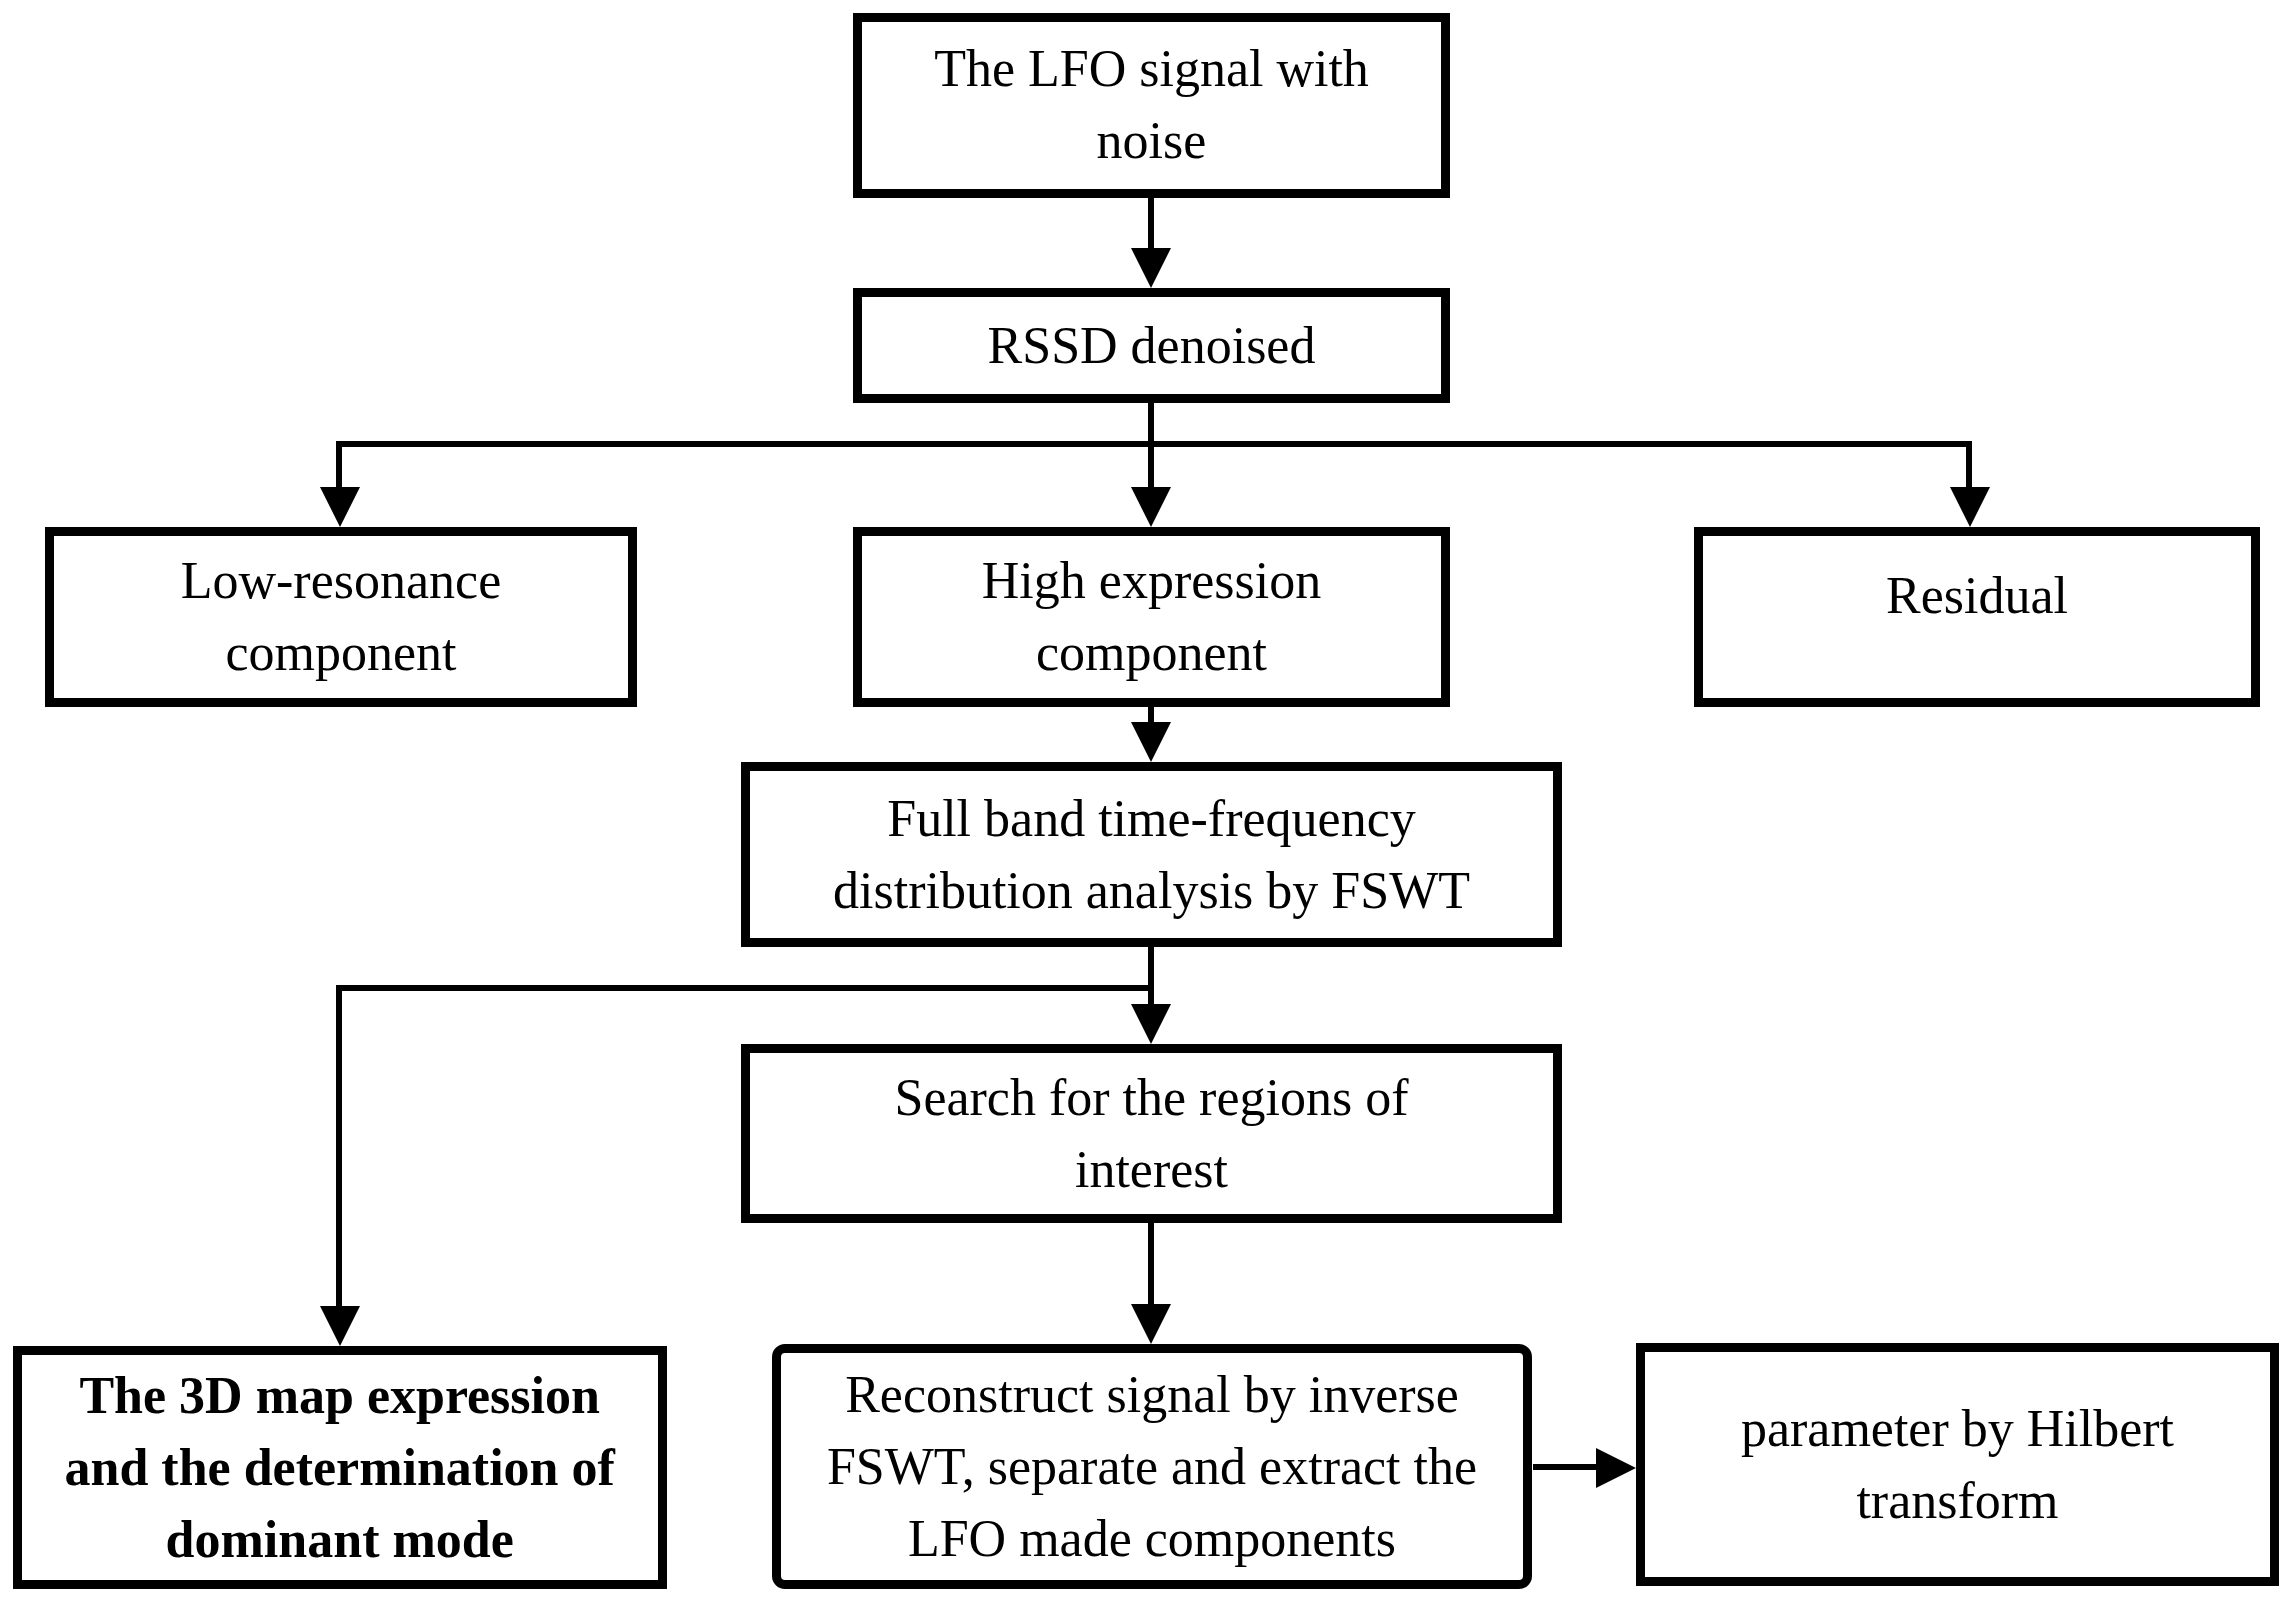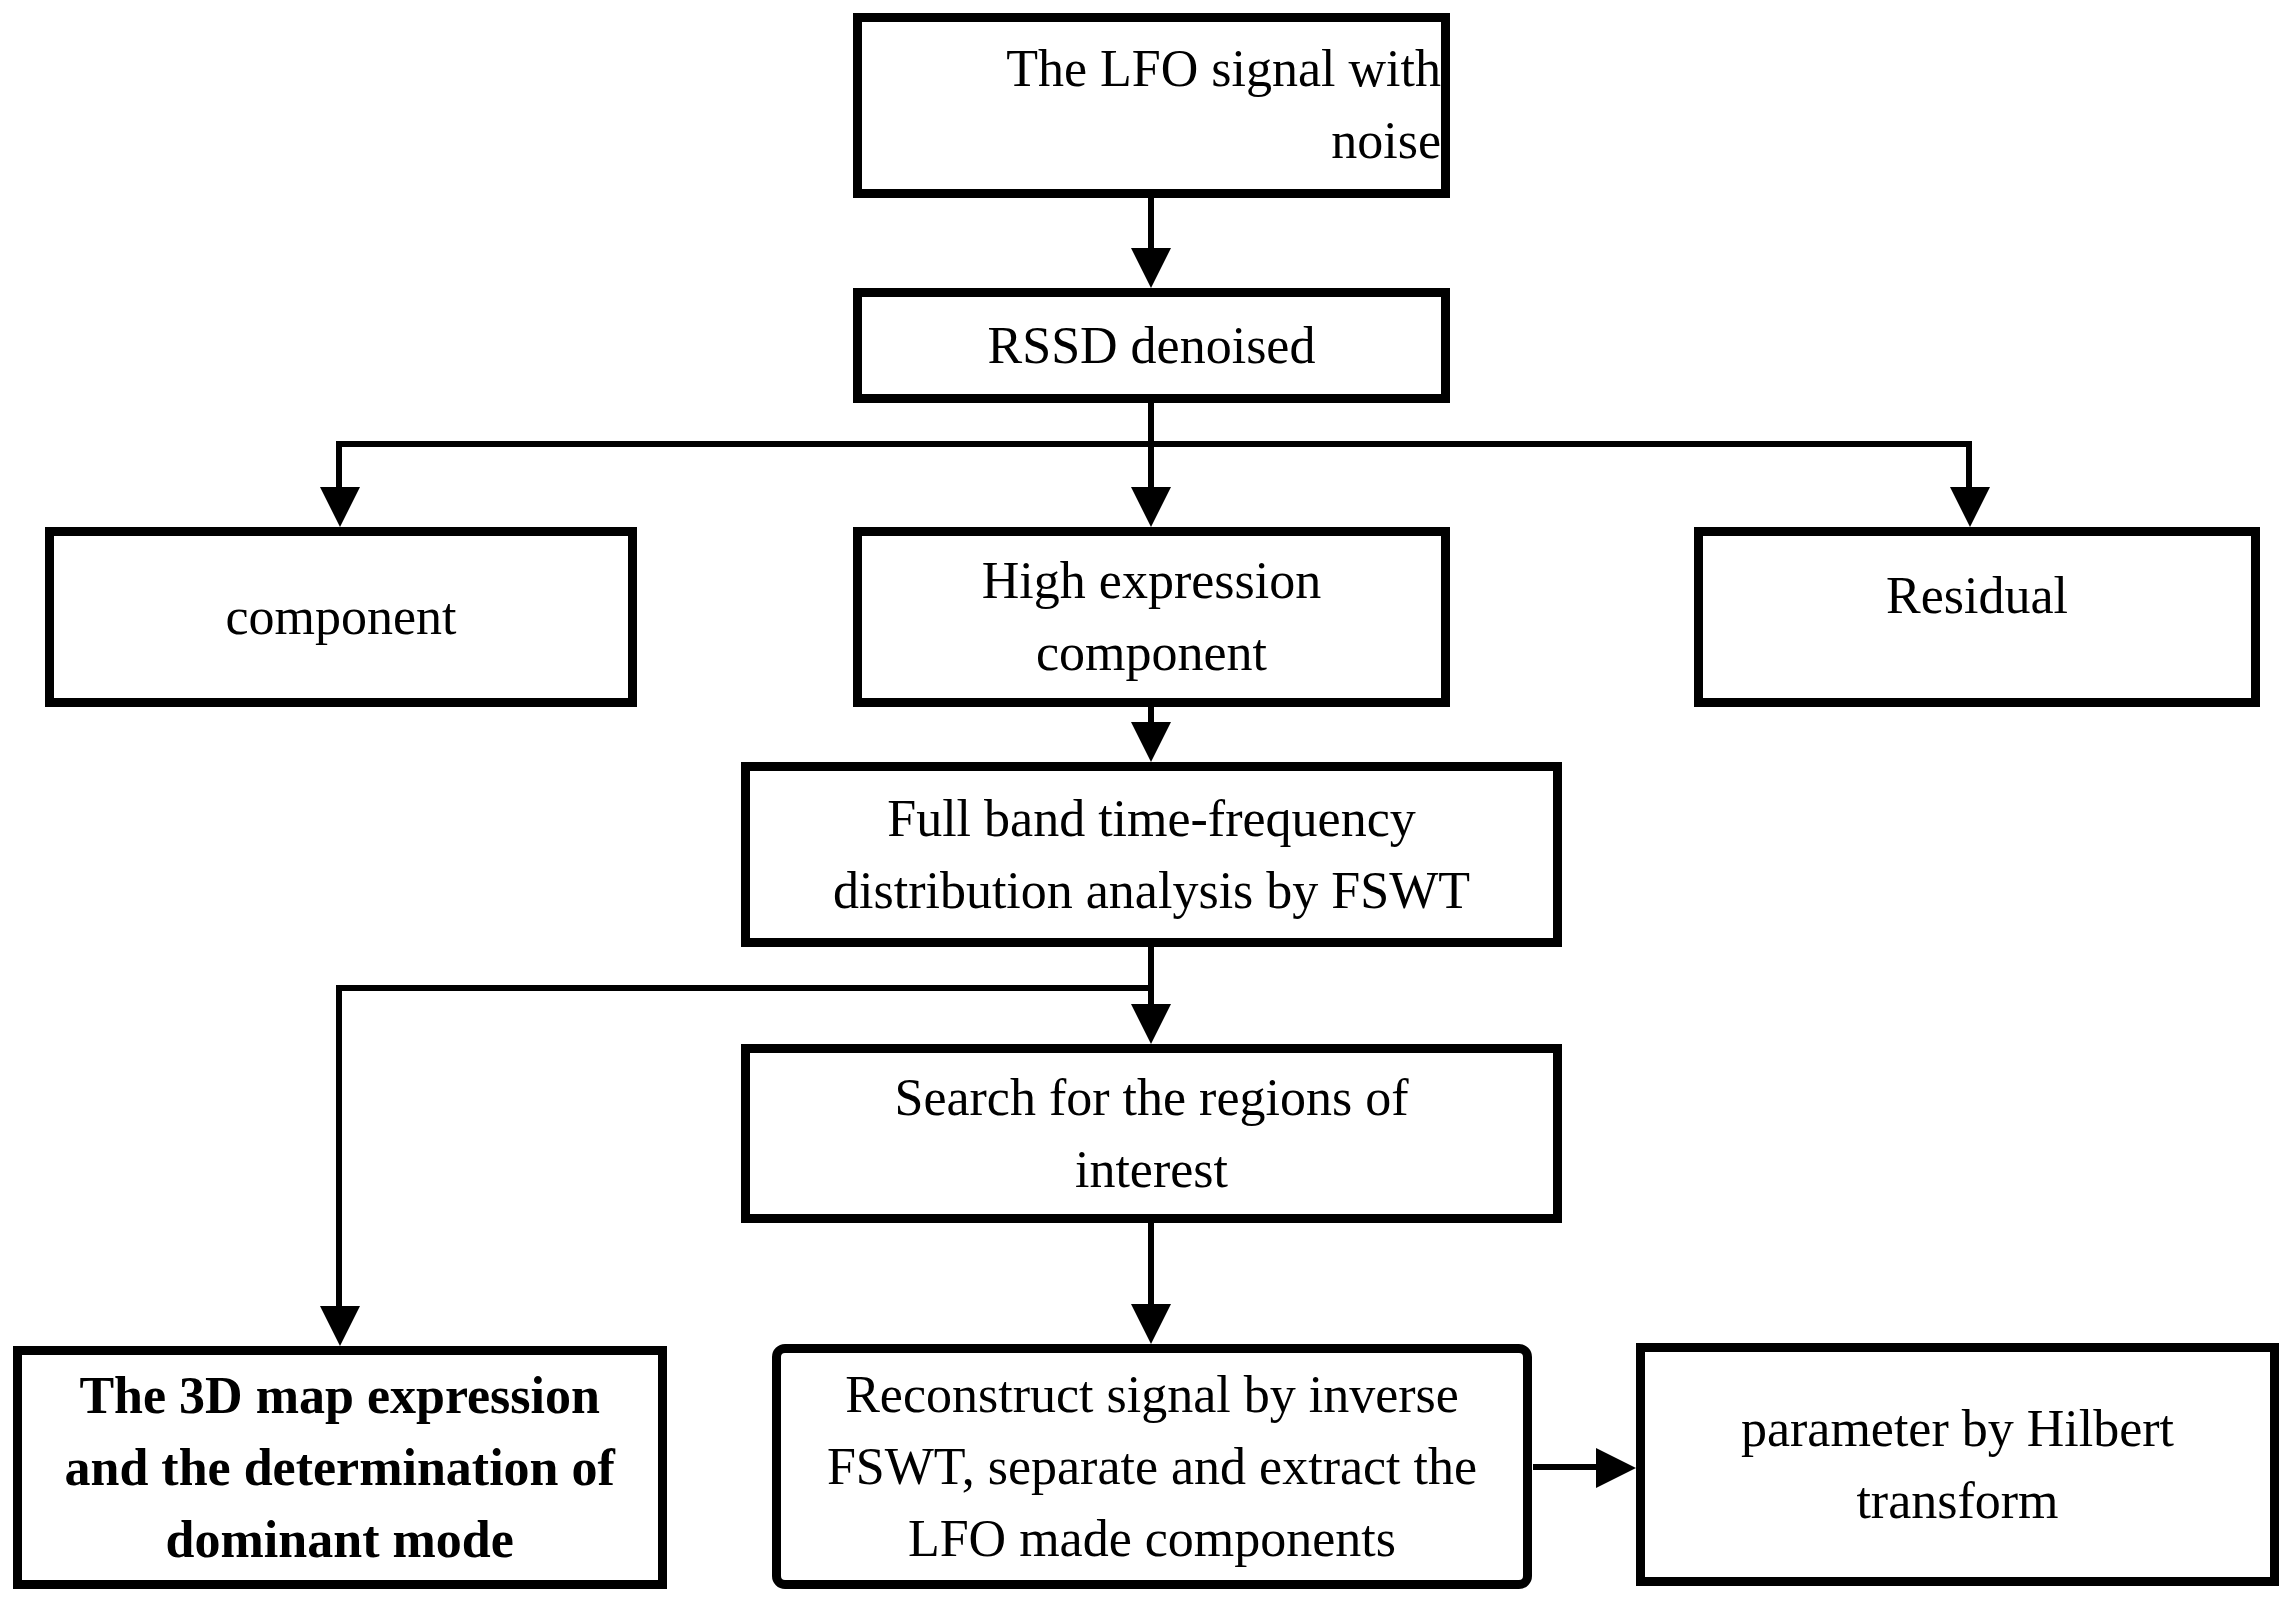--- a/index.html
+++ b/index.html
@@ -39,21 +39,21 @@
     border-top: 40px solid #000000;
   }
   .arrow-right {
     position: absolute; width: 0; height: 0;
     border-top: 20px solid transparent;
     border-bottom: 20px solid transparent;
     border-left: 40px solid #000000;
   }
 
   
-  .n-lfo        { left: 853px; top: 12.7px;   width: 597px;  height: 185px; text-align: right; }
+  .n-lfo        { left: 853px; top: 12.7px;   width: 597px;  height: 185px; }
   .n-rssd       { left: 853px; top: 288px;  width: 597px;  height: 115px; }
   .n-lowres     { left: 45px;   top: 527px;  width: 592px;  height: 180px; }
   .n-highres    { left: 853px; top: 527px;  width: 597px;  height: 180px; }
   .n-residual   { left: 1686px; top: 527px;  width: 566px;  height: 180px; }
   .n-fswt       { left: 741px;  top: 762px;  width: 821px; height: 185px; }
   .n-search     { left: 741px;  top: 1044px; width: 821px; height: 179px; }
   .n-map3d      { left: 12.7px;   top: 1346px; width: 654px;  height: 243px; font-weight: bold; }
   .n-reconstruct{ left: 772px;  top: 1344px; width: 760px;  height: 245px; border-radius: 13px; }
   .n-identify   { left: 1636px; top: 1343px; width: 643px;  height: 243px; }
 
@@ -87,20 +87,21 @@
   <div class="box n-lfo">
     <div class="tline">The LFO signal with</div>
     <div class="tline">noise</div>
   </div>
 
   <div class="box n-rssd">
     <div class="tline">RSSD denoised</div>
   </div>
 
   <div class="box n-lowres">
+    <div class="tline">Low-resonance</div>
     <div class="tline">component</div>
   </div>
 
   <div class="box n-highres">
     <div class="tline">High expression</div>
     <div class="tline">component</div>
   </div>
 
   <div class="box n-residual box--residual">
     <div class="tline">Residual</div>

